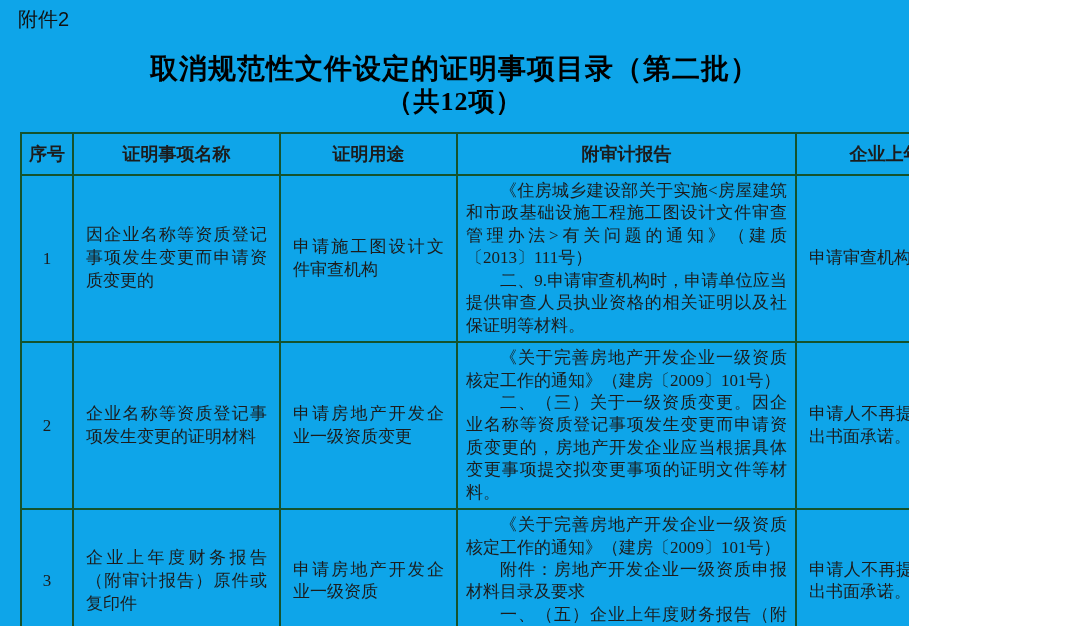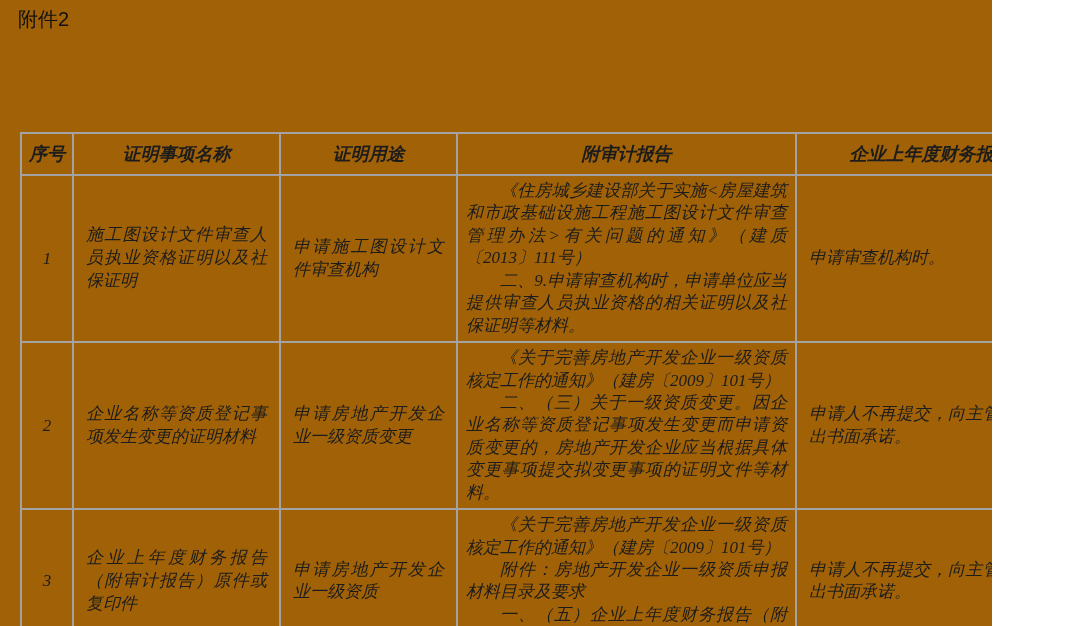--- a/index.html
+++ b/index.html
@@ -1,24 +1,23 @@
 <!DOCTYPE html>
 <html><head>
 <meta charset="utf-8">
 <style>
   html, body { margin: 0; padding: 0; background: #ffffff; }
   .doc {
     position: relative;
-    width: 984px;
+    width: 909px;
     height: 626px;
-    background: #a16207;
+    background: #0ea5e9;
     color: #1c1c1c;
     font-family: "Liberation Serif", "DejaVu Serif", serif;
     overflow: hidden;
-    padding-left: 8px;
   }
   .attachment-label {
     position: absolute;
     left: 18px;
     top: 6px;
     font-family: "Liberation Sans", "DejaVu Sans", sans-serif;
     font-size: 20px;
     font-weight: 500;
     color: #111;
   }
@@ -35,26 +34,25 @@
   .title-line2 { font-size: 26px; line-height: 1.2; letter-spacing: 1px; }
   table.catalog {
     position: absolute;
     left: 20px;
     top: 132px;
     width: 1044px;
     border-collapse: collapse;
     table-layout: fixed;
   }
   .catalog th, .catalog td {
-    border: 2px solid #a3a3a3;
+    border: 2px solid #14532d;
     vertical-align: middle;
     font-size: 17px;
     color: #1c1c1c;
     overflow: hidden;
-    font-style: italic;
   }
   .catalog th {
     font-weight: bold;
     text-align: center;
     height: 36px;
     font-size: 18px;
     padding: 2px 4px;
   }
   .col-no    { width: 52px; }
   .col-name  { width: 207px; }
@@ -79,20 +77,22 @@
   tr.row-3 { height: 127px; }
 </style>
 </head>
 <body>
 
 <div class="doc">
 
   <div class="attachment-label">附件2</div>
 
   <div class="title-block">
+    <div class="title-line1">取消规范性文件设定的证明事项目录（第二批）</div>
+    <div class="title-line2">（共12项）</div>
   </div>
 
   <table class="catalog">
     <colgroup>
       <col class="col-no">
         <col class="col-name">
         <col class="col-use">
         <col class="col-basis">
         <col class="col-after">
     </colgroup>
@@ -101,21 +101,21 @@
         <th>序号</th>
         <th>证明事项名称</th>
         <th>证明用途</th>
         <th>附审计报告</th>
         <th>企业上年度财务报告</th>
       </tr>
     </thead>
     <tbody>
       <tr class="row-1">
         <td class="cell-no">1</td>
-        <td class="cell-name">施工图设计文件审查人员执业资格证明以及社保证明</td>
+        <td class="cell-name">因企业名称等资质登记事项发生变更而申请资质变更的</td>
         <td class="cell-use">申请施工图设计文件审查机构</td>
         <td class="cell-basis">
           <p class="para">《住房城乡建设部关于实施&lt;房屋建筑和市政基础设施工程施工图设计文件审查管理办法&gt;有关问题的通知》（建质〔2013〕111号）</p>
           <p class="para">二、9.申请审查机构时，申请单位应当提供审查人员执业资格的相关证明以及社保证明等材料。</p>
         </td>
         <td class="cell-after">申请审查机构时。</td>
       </tr>
       <tr class="row-2">
         <td class="cell-no">2</td>
         <td class="cell-name">企业名称等资质登记事项发生变更的证明材料</td>

